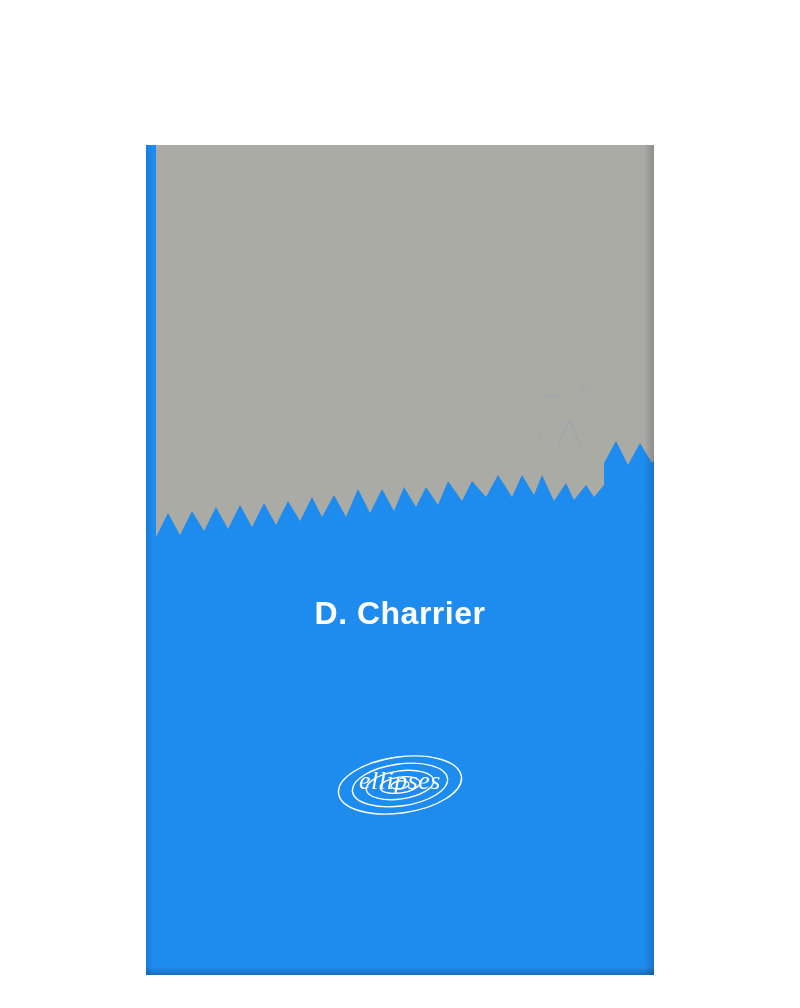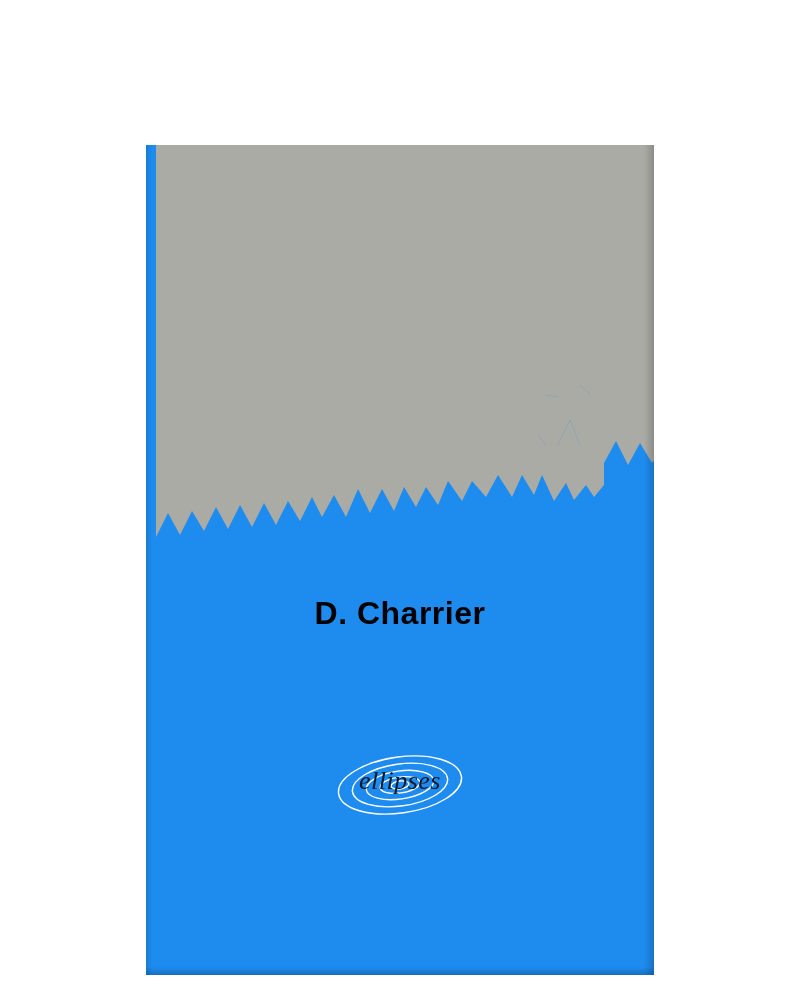--- a/index.html
+++ b/index.html
@@ -95,21 +95,21 @@
   #title-line-2 { font-size: 50px; }
   #title-line-3 { font-size: 50px; }
 
   
   #author {
     position: absolute;
     left: 0;
     top: 450px;
     width: 508px;
     text-align: center;
-    color: #000000;
+    color: #ffffff;
     font-family: "Liberation Sans", sans-serif;
     font-weight: bold;
     font-size: 32px;
     letter-spacing: 0.5px;
     z-index: 3;
   }
 
   
   #publisher-logo {
     position: absolute;
@@ -119,21 +119,21 @@
     width: 200px;
     height: 90px;
     z-index: 3;
   }
   #publisher-name {
     position: absolute;
     left: 0;
     top: 26px;
     width: 200px;
     text-align: center;
-    color: #0f172a;
+    color: #ffffff;
     font-family: "Liberation Serif", serif;
     font-style: italic;
     font-size: 26px;
     letter-spacing: 0.5px;
   }
 </style>
 </head>
 <body>
 
 <div id="page">

